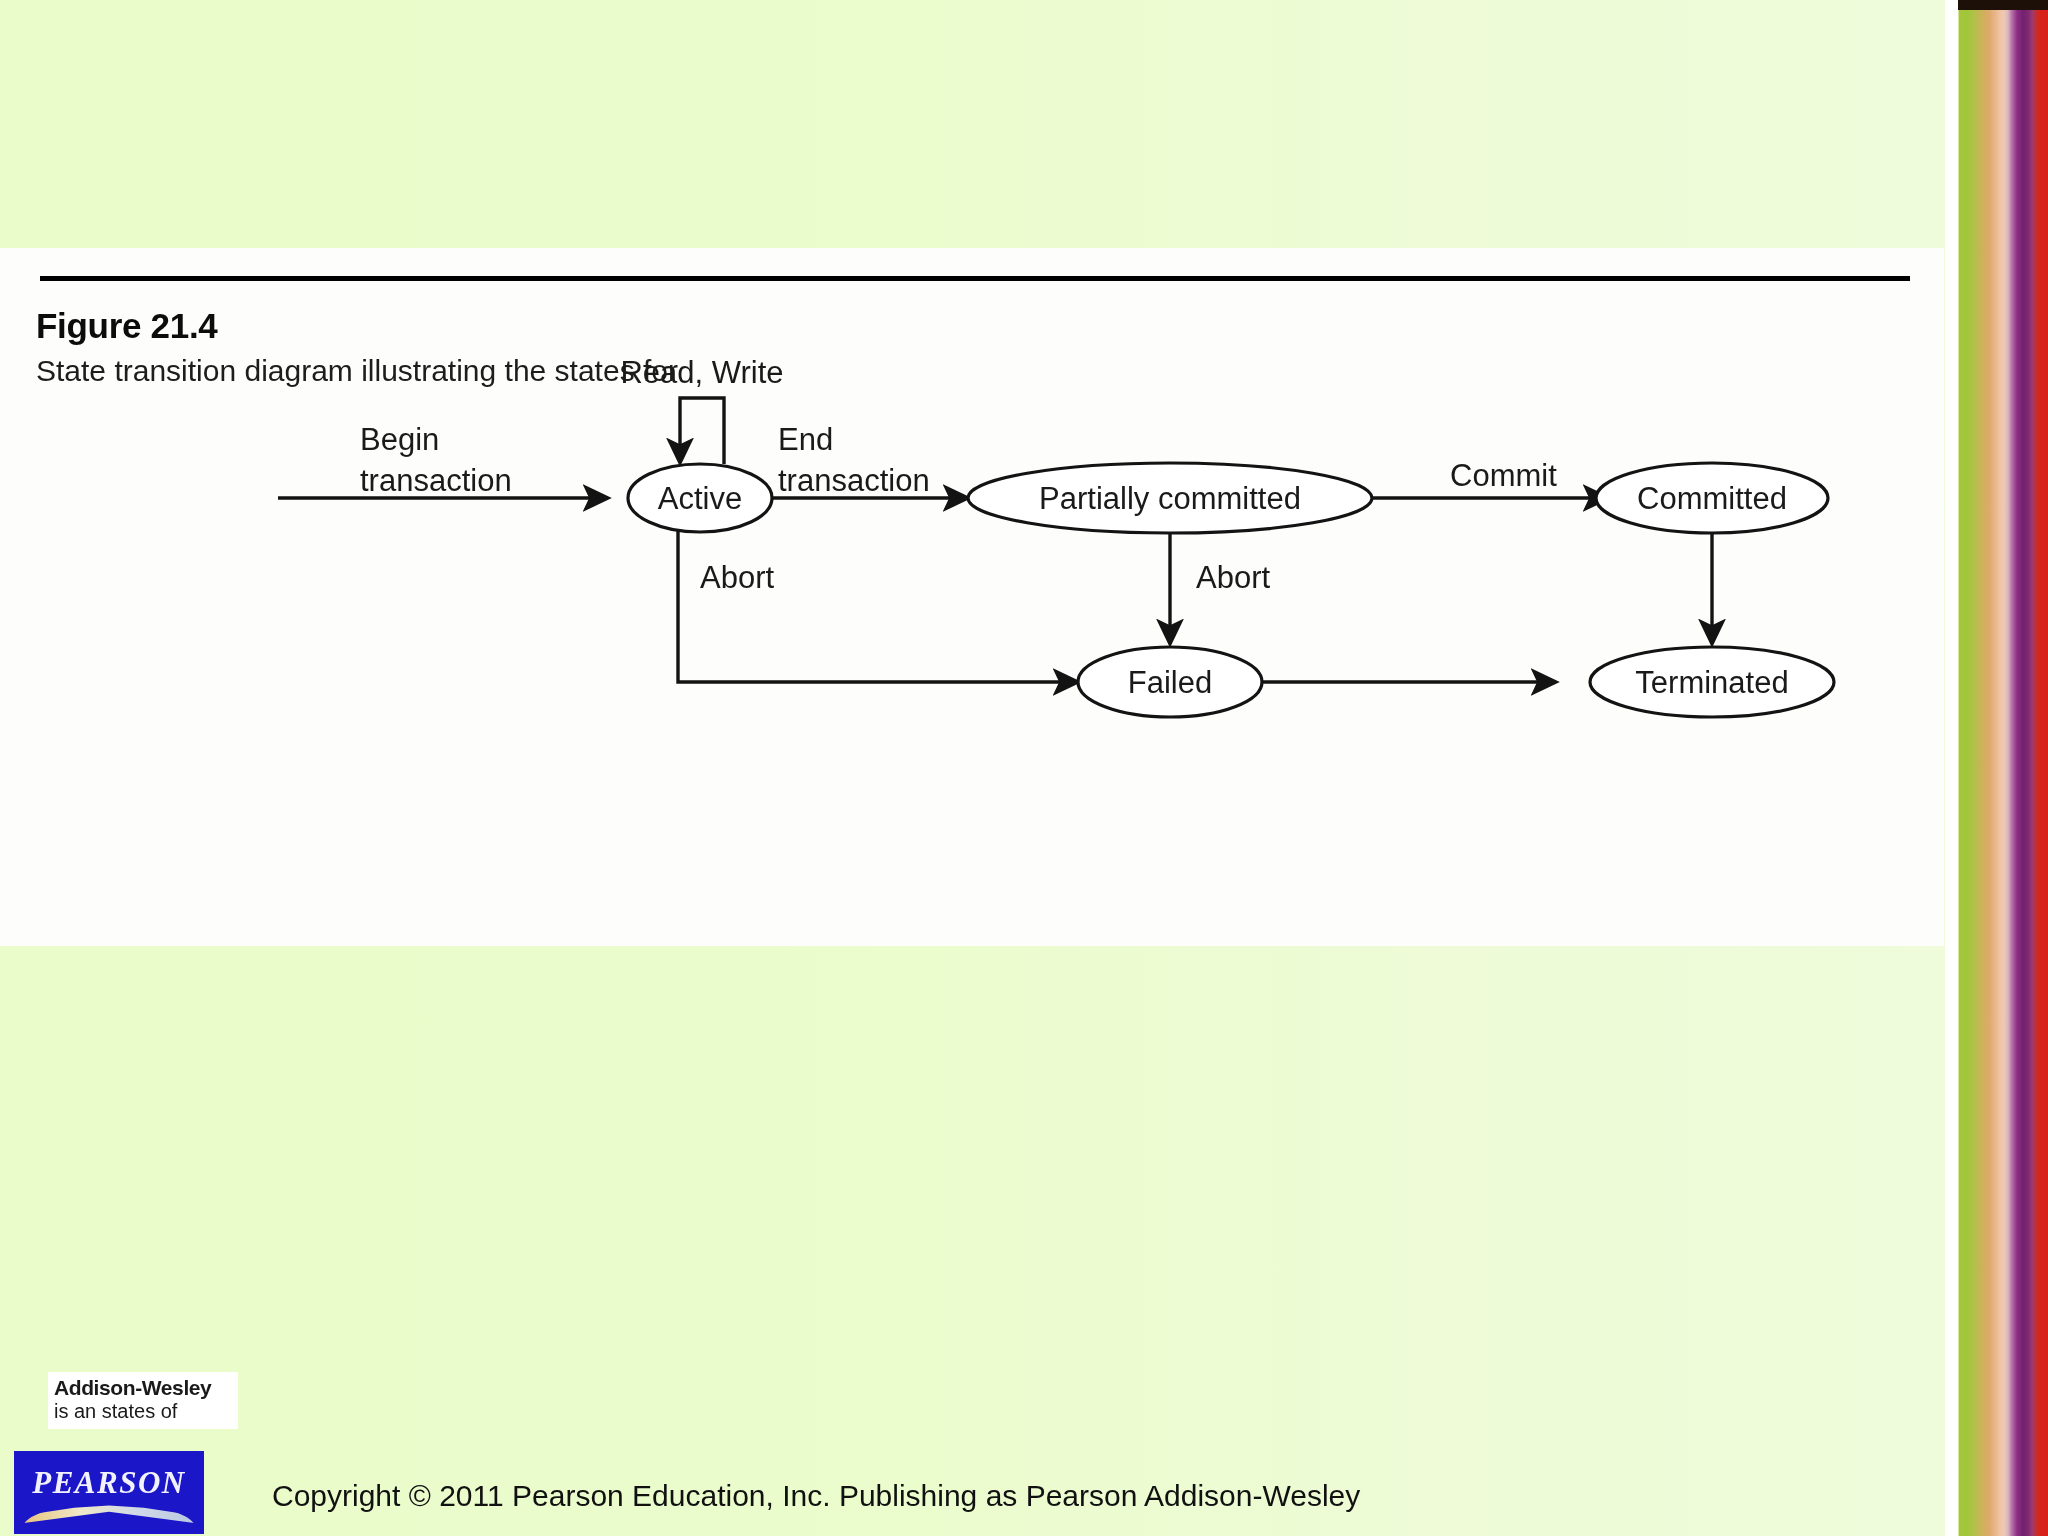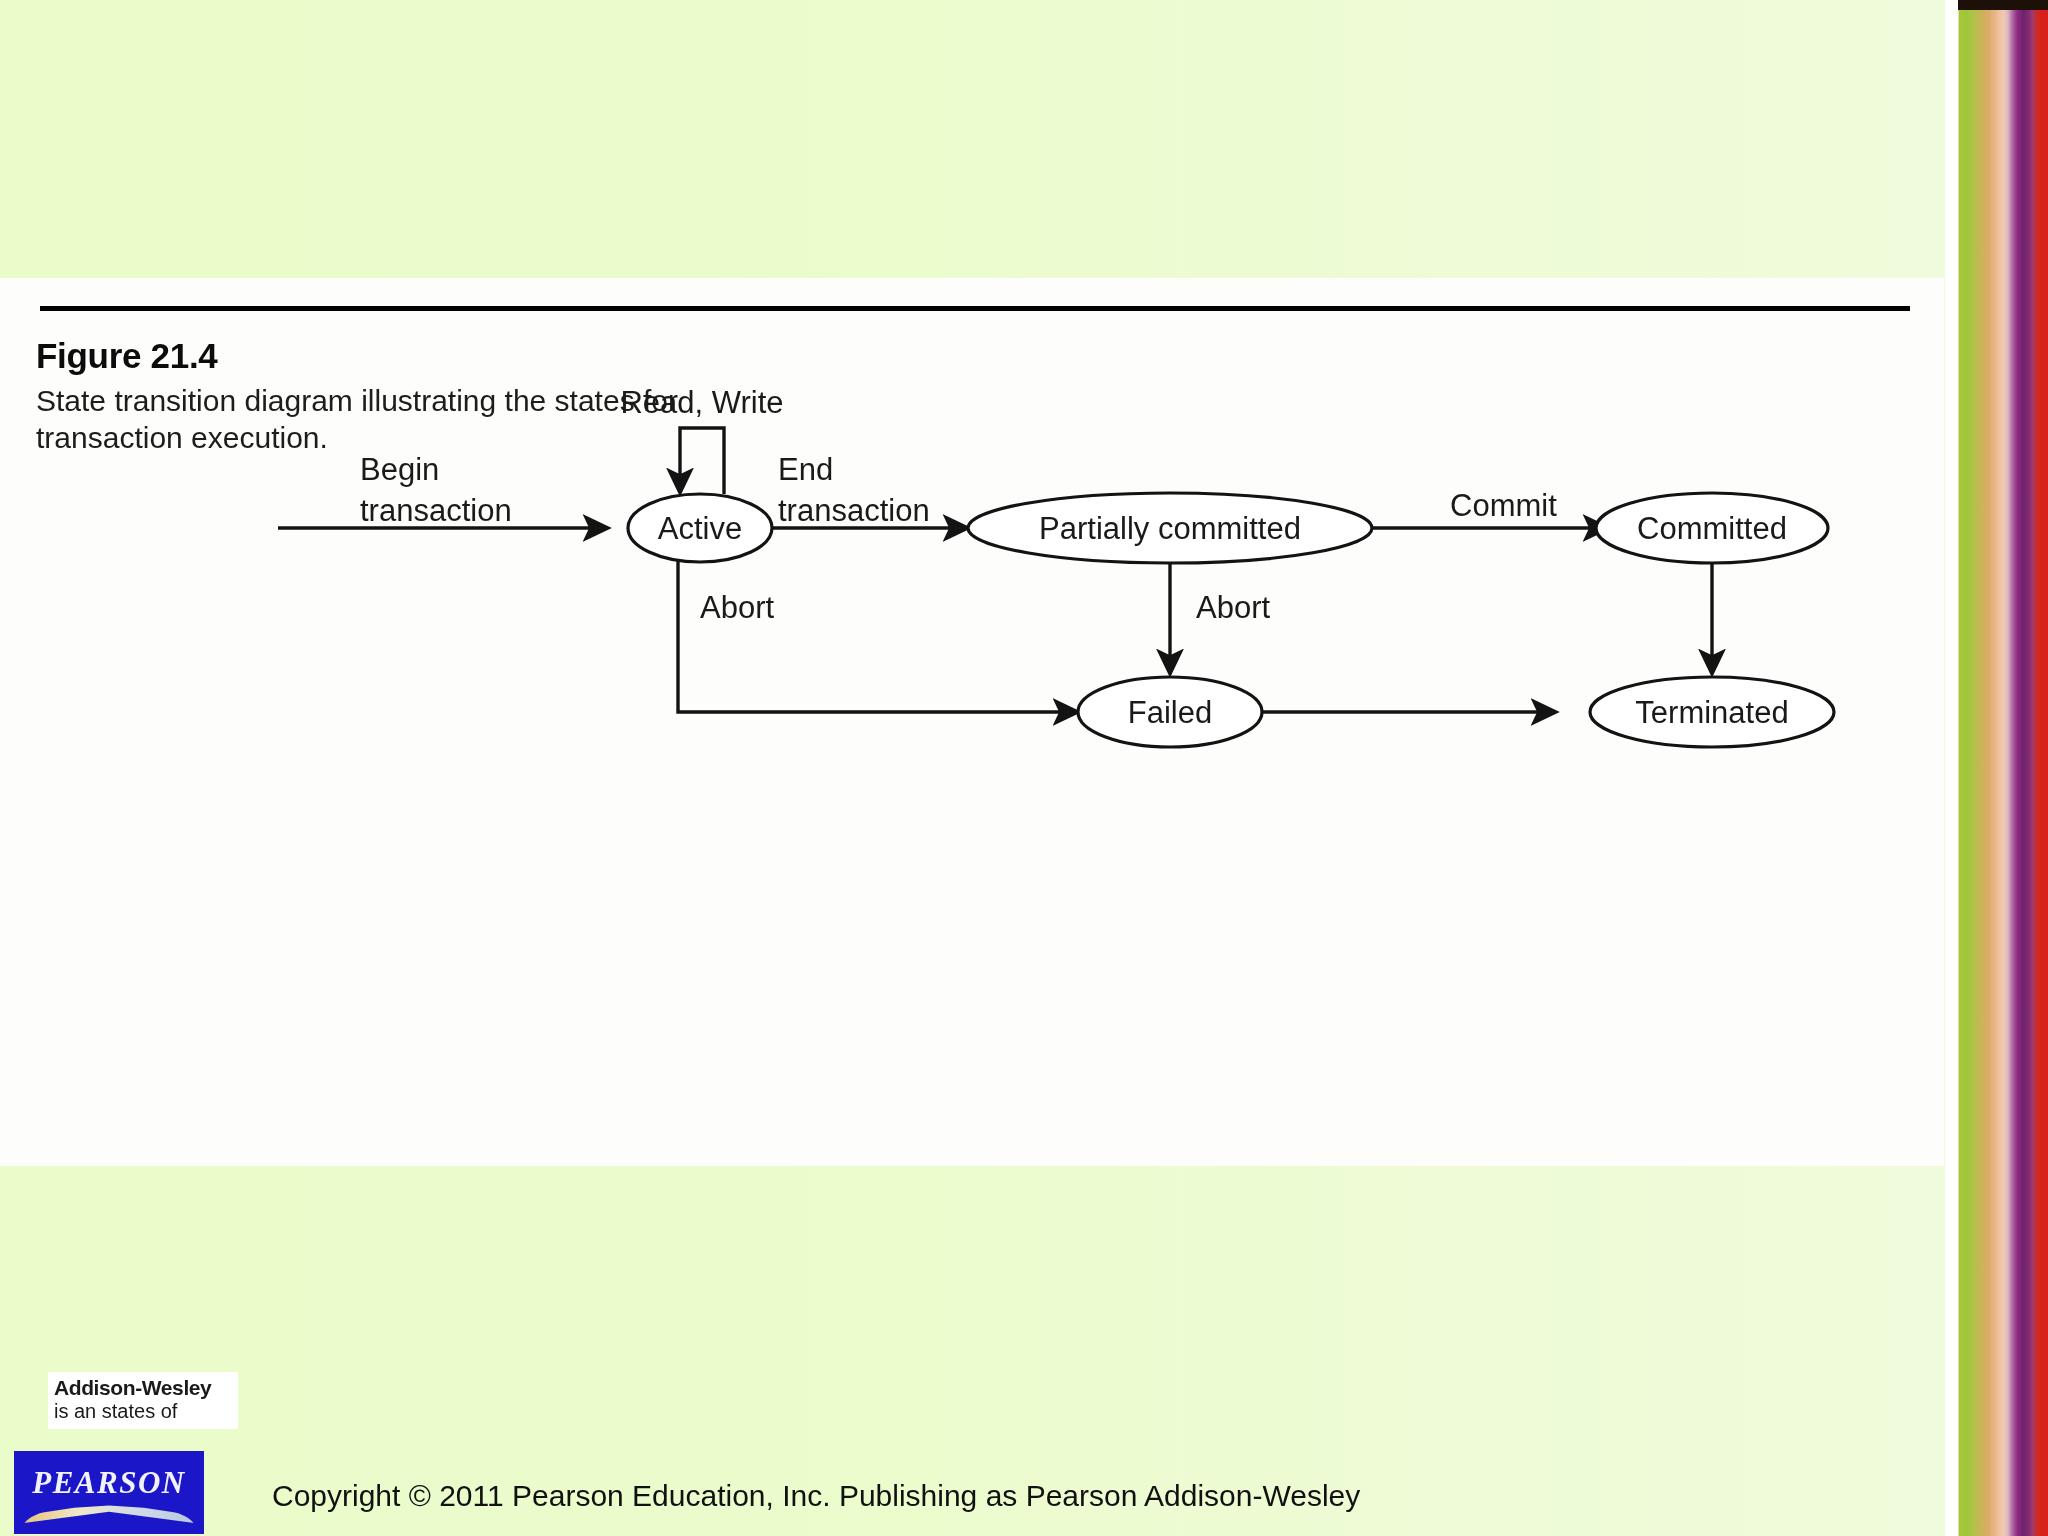--- a/index.html
+++ b/index.html
@@ -42,23 +42,22 @@
     right: 0;
     height: 10px;
     background: #1c1008;
   }
   
   #figure-panel {
     position: absolute;
     left: 0;
     top: 248px;
     width: 1944px;
-    height: 888px;
+    height: 698px;
     background: #fdfdfb;
-    margin-top: 30px;
   }
   #rule-top {
     position: absolute;
     left: 40px;
     top: 28px;
     width: 1870px;
     height: 0;
     border-top: 5px solid #000000;
   }
   .fig-title {
@@ -184,21 +183,20 @@
   </div>
 
   <div id="figure-panel">
 
     <div id="rule-top"></div>
 
     <div class="fig-title">Figure 21.4</div>
 
     <div class="fig-caption">
       <div>State transition diagram illustrating the states for</div>
-      <div>transaction execution.</div>
     </div>
 
     <svg id="diagram" viewBox="0 0 1944 698">
       <defs>
         <marker id="arrow" viewBox="0 0 12 12" refX="10" refY="6" markerWidth="9" markerHeight="9" orient="auto-start-reverse">
           <path d="M 0 0.5 L 11.5 6 L 0 11.5 L 2.6 6 Z" fill="#131313"></path>
         </marker>
       </defs>
 
       <line class="link" x1="278" y1="250" x2="608" y2="250" marker-end="url(#arrow)"></line>

